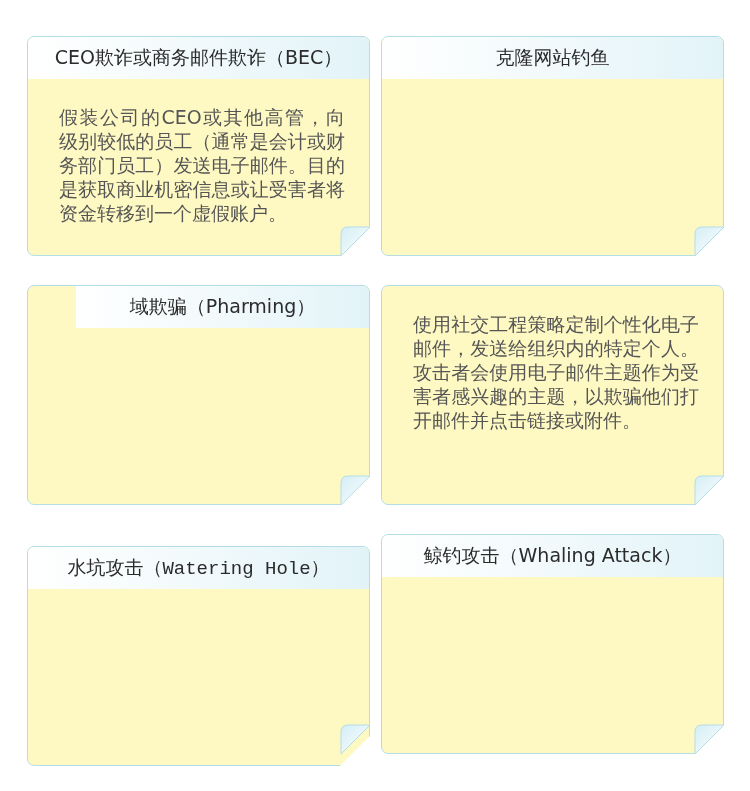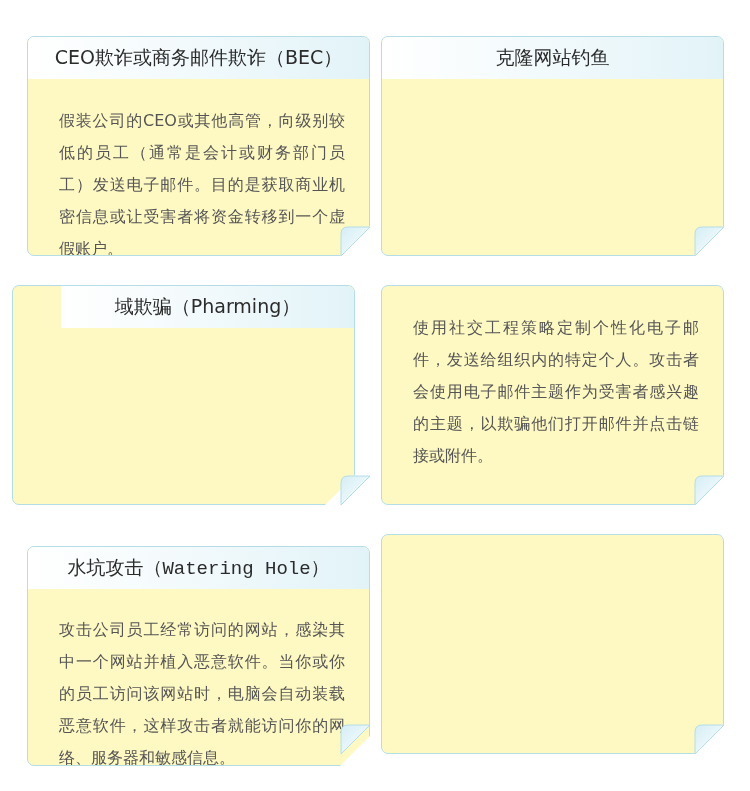--- a/index.html
+++ b/index.html
@@ -23,22 +23,22 @@
     display: flex; align-items: center; justify-content: center;
     background: linear-gradient(90deg, #ffffff 0%, #f3fafc 45%, #e2f3f8 100%);
     color: #2b2b2b;
     font-size: 19px;
     white-space: nowrap;
     letter-spacing: 0px;
   }
   .card-body {
     padding: 26px 24px 0 31px;
     color: #555555;
-    font-size: 16px;
-    line-height: 32px;
+    font-size: 19px;
+    line-height: 24px;
     text-align: justify;
   }
   .fold {
     position: absolute;
     width: 31px; height: 31px;
   }
   .fold svg { display: block; }
 </style>
 </head>
 <body>
@@ -67,21 +67,21 @@
     <defs>
         <linearGradient id="fg1" x1="0" y1="0" x2="1" y2="1">
           <stop offset="0" stop-color="#d4eef5"></stop>
           <stop offset="1" stop-color="#ffffff"></stop>
         </linearGradient>
       </defs>
     <path d="M1 30 L1 8 Q1 1 8 1 L30 1 Z" fill="url(#fg1)" stroke="#b4dde6" stroke-width="1"></path>
   </svg>
 </div>
 
-<div class="card" style="left:12px; top:285px;padding-left:48px;">
+<div class="card" style="left:27px; top:285px;padding-left:48px;">
   <div class="card-header">域欺骗（Pharming）</div>
 </div>
 <div class="fold" style="left:340px; top:475px;">
   <svg width="31" height="31" viewBox="0 0 31 31">
     <defs>
         <linearGradient id="fg2" x1="0" y1="0" x2="1" y2="1">
           <stop offset="0" stop-color="#d4eef5"></stop>
           <stop offset="1" stop-color="#ffffff"></stop>
         </linearGradient>
       </defs>
@@ -99,35 +99,35 @@
           <stop offset="0" stop-color="#d4eef5"></stop>
           <stop offset="1" stop-color="#ffffff"></stop>
         </linearGradient>
       </defs>
     <path d="M1 30 L1 8 Q1 1 8 1 L30 1 Z" fill="url(#fg3)" stroke="#b4dde6" stroke-width="1"></path>
   </svg>
 </div>
 
 <div class="card" style="left:27px; top:546px;font-family:Liberation Mono, monospace;">
   <div class="card-header">水坑攻击（Watering Hole）</div>
-  <div class="card-body">攻击公司员工经常访问的网站，感染其中一个网站并植入恶意软件。当你或你的员工访问该网站时，电脑会自动装载恶意软件，这样攻击者就能访问你的网络、服务器和敏感信息。</div>
 </div>
 <div class="fold" style="left:340px; top:724px;">
   <svg width="31" height="31" viewBox="0 0 31 31">
     <defs>
         <linearGradient id="fg4" x1="0" y1="0" x2="1" y2="1">
           <stop offset="0" stop-color="#d4eef5"></stop>
           <stop offset="1" stop-color="#ffffff"></stop>
         </linearGradient>
       </defs>
     <path d="M1 30 L1 8 Q1 1 8 1 L30 1 Z" fill="url(#fg4)" stroke="#b4dde6" stroke-width="1"></path>
   </svg>
 </div>
 
 <div class="card" style="left:381px; top:534px;">
+  <div class="card-header">鲸钓攻击（Whaling Attack）</div>
 </div>
 <div class="fold" style="left:694px; top:724px;">
   <svg width="31" height="31" viewBox="0 0 31 31">
     <defs>
         <linearGradient id="fg5" x1="0" y1="0" x2="1" y2="1">
           <stop offset="0" stop-color="#d4eef5"></stop>
           <stop offset="1" stop-color="#ffffff"></stop>
         </linearGradient>
       </defs>
     <path d="M1 30 L1 8 Q1 1 8 1 L30 1 Z" fill="url(#fg5)" stroke="#b4dde6" stroke-width="1"></path>

